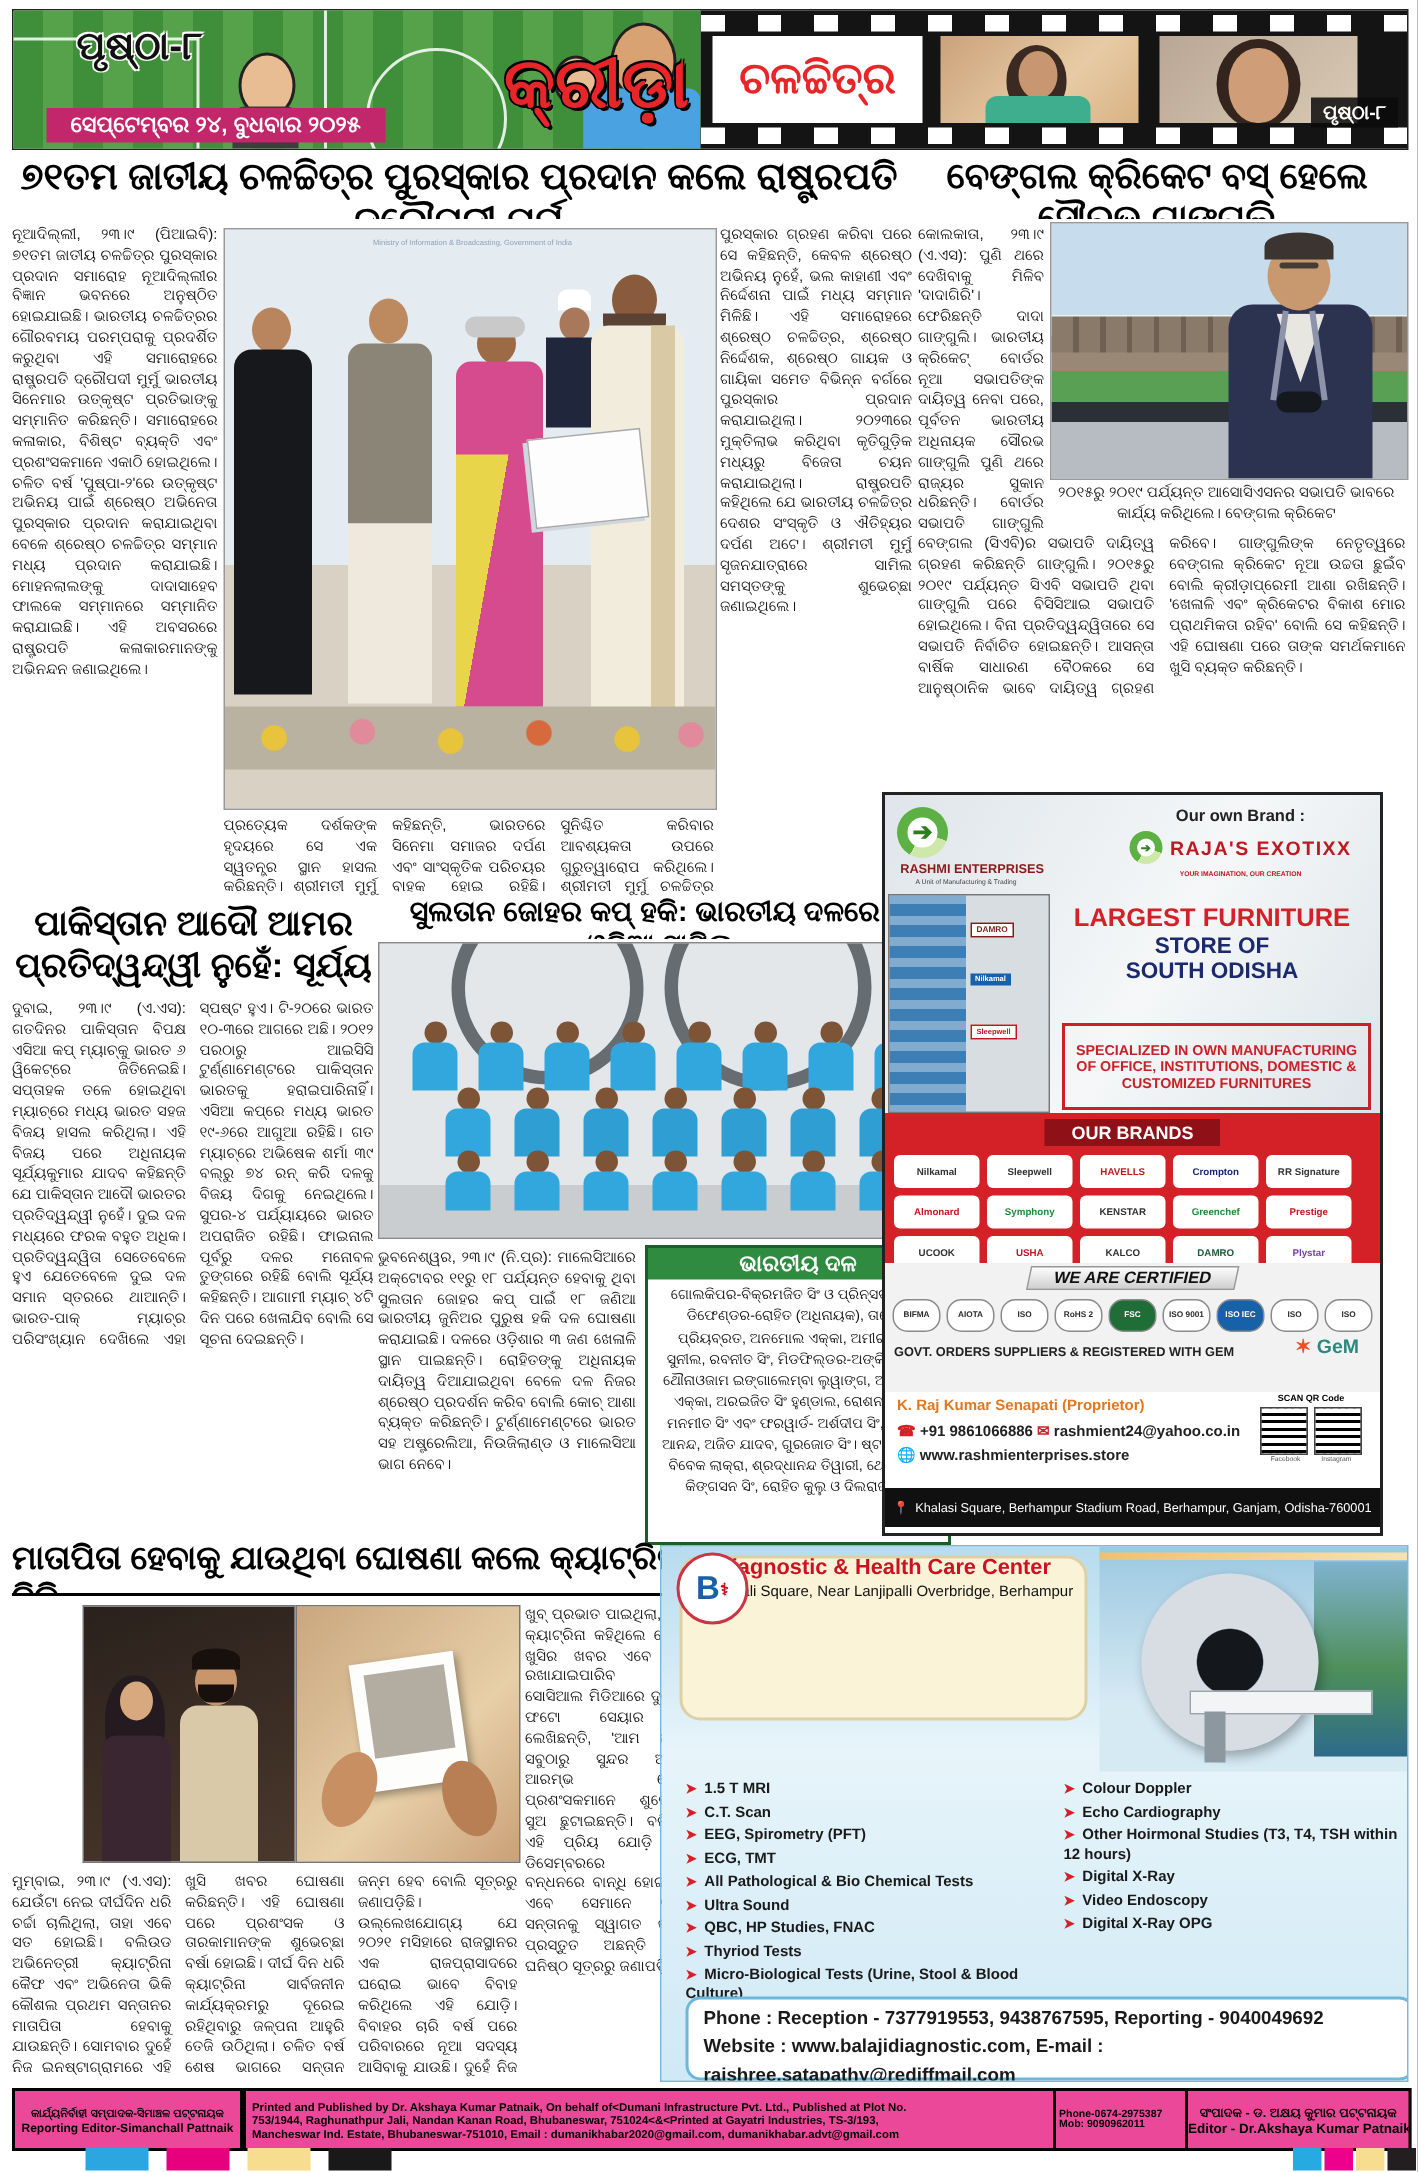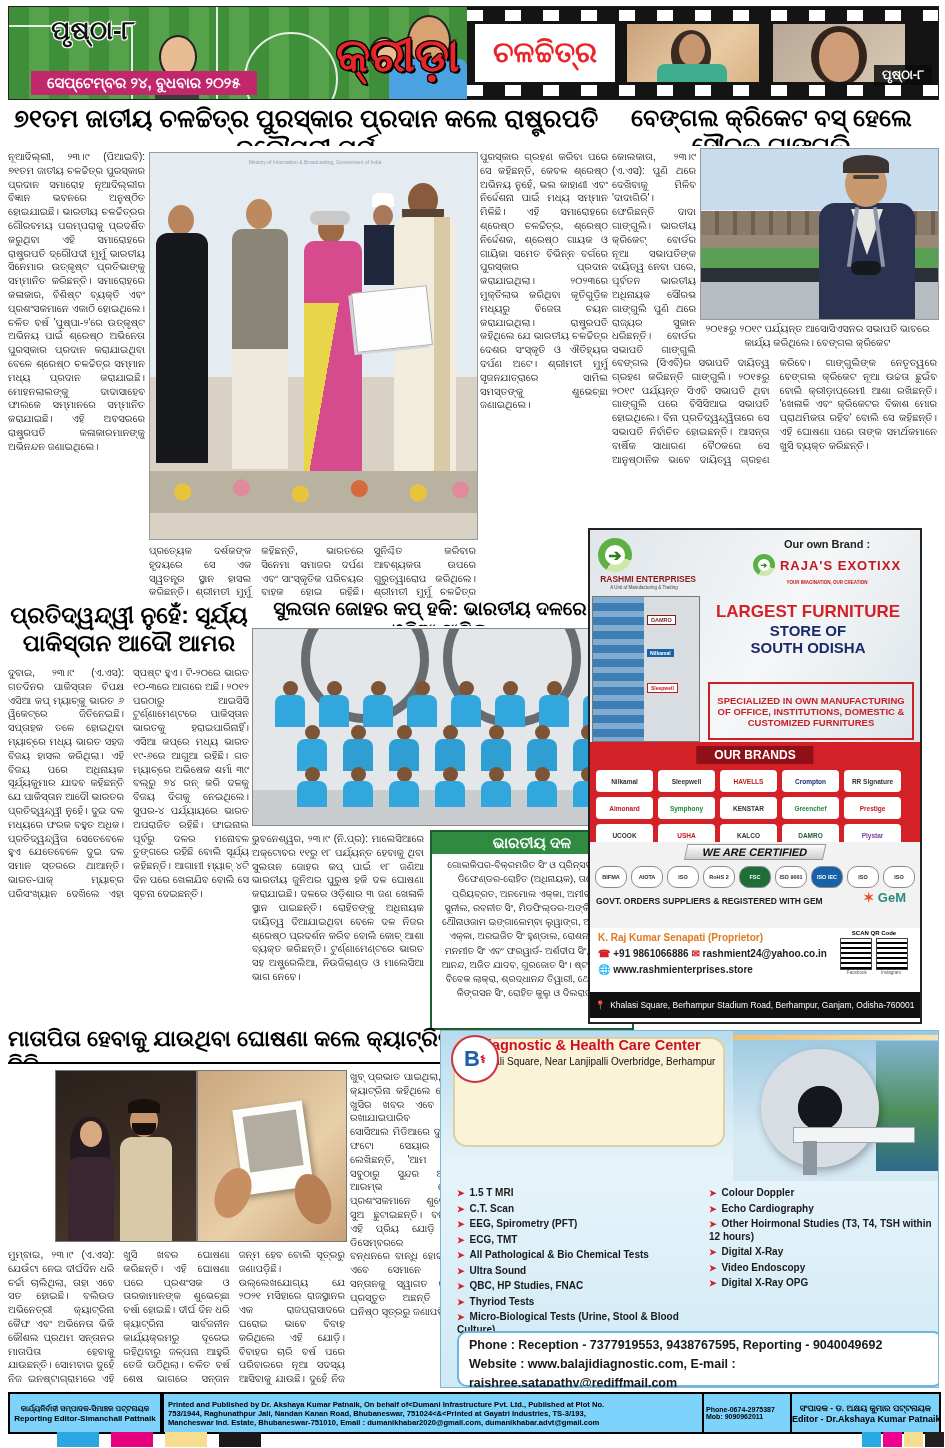--- a/index.html
+++ b/index.html
@@ -69,21 +69,21 @@
   .facil-list{position:absolute;font-size:10px;font-weight:bold;color:#1a1a1a;}
   .facil-item{margin-bottom:3px;line-height:1.25;}
   .facil-arrow{color:#d42027;font-size:9px;margin-right:5px;}
   .balaji-contact{position:absolute;left:16px;top:300px;width:462px;height:46px;background:#fff;border:2px solid #6cb7dc;
     border-radius:10px;font-size:12.5px;font-weight:bold;color:#1a1a1a;padding:3px 10px;line-height:1.5;}
   
   .team-box{left:430px;top:830px;width:200px;height:196px;border:2px solid #1e5c2a;background:#fff;overflow:hidden;}
   .team-title{background:#2e8b3f;color:#fff;font-weight:bold;font-size:15px;text-align:center;padding:2px 0;}
   .team-text{font-size:9.5px;line-height:1.5;text-align:center;padding:4px 6px;color:#111;}
   
-  .fbox{position:absolute;top:1392px;height:38px;border:2px solid #000;background:#7dd3fc;overflow:hidden;
+  .fbox{position:absolute;top:1392px;height:38px;border:2px solid #000;background:#ec4899;overflow:hidden;
     display:flex;flex-direction:column;justify-content:center;}
   .fbox div{white-space:nowrap;}
   .color-bar{position:absolute;top:1432px;height:15px;display:flex;}
   .color-bar span{display:block;height:100%;}
 </style>
 </head>
 <body>
 
 <div class="page">
 
@@ -177,22 +177,22 @@
     <div class="fig" style="left:142px;top:6px;width:46px;height:18px;border-radius:50% 50% 0 0;background:#3c3430;"></div>
     <div class="fig" style="left:152px;top:26px;width:26px;height:4px;background:#443c36;border-radius:2px;"></div>
     <div class="fig" style="left:150px;top:58px;width:4px;height:60px;background:#8d93a8;transform:rotate(8deg);"></div>
     <div class="fig" style="left:176px;top:58px;width:4px;height:60px;background:#8d93a8;transform:rotate(-8deg);"></div>
     <div class="fig" style="left:150px;top:112px;width:30px;height:14px;border-radius:7px;background:#15181d;"></div>
   </div>
   <div class="abs bodytext center" style="left:698px;top:322px;width:239px;height:32px;">୨୦୧୫ରୁ ୨୦୧୯ ପର୍ଯ୍ୟନ୍ତ ଆସୋସିଏସନର ସଭାପତି ଭାବରେ କାର୍ଯ୍ୟ କରିଥିଲେ। ବେଙ୍ଗଲ କ୍ରିକେଟ</div>
   <div class="abs bodytext" style="left:612px;top:356px;width:325px;height:174px;column-count:2;column-gap:10px;">ବେଙ୍ଗଲ (ସିଏବି)ର ସଭାପତି ଦାୟିତ୍ୱ ଗ୍ରହଣ କରିଛନ୍ତି ଗାଙ୍ଗୁଲି। ୨୦୧୫ରୁ ୨୦୧୯ ପର୍ଯ୍ୟନ୍ତ ସିଏବି ସଭାପତି ଥିବା ଗାଙ୍ଗୁଲି ପରେ ବିସିସିଆଇ ସଭାପତି ହୋଇଥିଲେ। ବିନା ପ୍ରତିଦ୍ୱନ୍ଦ୍ୱିତାରେ ସେ ସଭାପତି ନିର୍ବାଚିତ ହୋଇଛନ୍ତି। ଆସନ୍ତା ବାର୍ଷିକ ସାଧାରଣ ବୈଠକରେ ସେ ଆନୁଷ୍ଠାନିକ ଭାବେ ଦାୟିତ୍ୱ ଗ୍ରହଣ କରିବେ। ଗାଙ୍ଗୁଲିଙ୍କ ନେତୃତ୍ୱରେ ବେଙ୍ଗଲ କ୍ରିକେଟ ନୂଆ ଉଚ୍ଚତା ଛୁଇଁବ ବୋଲି କ୍ରୀଡ଼ାପ୍ରେମୀ ଆଶା ରଖିଛନ୍ତି। 'ଖେଳାଳି ଏବଂ କ୍ରିକେଟର ବିକାଶ ମୋର ପ୍ରାଥମିକତା ରହିବ' ବୋଲି ସେ କହିଛନ୍ତି। ଏହି ଘୋଷଣା ପରେ ତାଙ୍କ ସମର୍ଥକମାନେ ଖୁସି ବ୍ୟକ୍ତ କରିଛନ୍ତି।</div>
 
   <div class="abs headline center" style="left:8px;top:602px;width:242px;height:58px;font-size:23px;line-height:1.2;">
+    <div>ପାକିସ୍ତାନ ଆଦୌ ଆମର</div>
     <div>ପ୍ରତିଦ୍ୱନ୍ଦ୍ୱୀ ନୁହେଁ: ସୂର୍ଯ୍ୟ</div>
-    <div>ପାକିସ୍ତାନ ଆଦୌ ଆମର</div>
   </div>
   <div class="abs bodytext" style="left:8px;top:666px;width:241px;height:360px;column-count:2;column-gap:9px;">ଦୁବାଇ, ୨୩।୯ (ଏ.ଏସ): ଗତଦିନର ପାକିସ୍ତାନ ବିପକ୍ଷ ଏସିଆ କପ୍ ମ୍ୟାଚ୍‌କୁ ଭାରତ ୬ ୱିକେଟ୍‌ରେ ଜିତିନେଇଛି। ସପ୍ତାହକ ତଳେ ହୋଇଥିବା ମ୍ୟାଚ୍‌ରେ ମଧ୍ୟ ଭାରତ ସହଜ ବିଜୟ ହାସଲ କରିଥିଲା। ଏହି ବିଜୟ ପରେ ଅଧିନାୟକ ସୂର୍ଯ୍ୟକୁମାର ଯାଦବ କହିଛନ୍ତି ଯେ ପାକିସ୍ତାନ ଆଦୌ ଭାରତର ପ୍ରତିଦ୍ୱନ୍ଦ୍ୱୀ ନୁହେଁ। ଦୁଇ ଦଳ ମଧ୍ୟରେ ଫରକ ବହୁତ ଅଧିକ। ପ୍ରତିଦ୍ୱନ୍ଦ୍ୱିତା ସେତେବେଳେ ହୁଏ ଯେତେବେଳେ ଦୁଇ ଦଳ ସମାନ ସ୍ତରରେ ଥାଆନ୍ତି। ଭାରତ-ପାକ୍ ମ୍ୟାଚ୍‌ର ପରିସଂଖ୍ୟାନ ଦେଖିଲେ ଏହା ସ୍ପଷ୍ଟ ହୁଏ। ଟି-୨୦ରେ ଭାରତ ୧୦-୩ରେ ଆଗରେ ଅଛି। ୨୦୧୨ ପରଠାରୁ ଆଇସିସି ଟୁର୍ଣ୍ଣାମେଣ୍ଟରେ ପାକିସ୍ତାନ ଭାରତକୁ ହରାଇପାରିନାହିଁ। ଏସିଆ କପ୍‌ରେ ମଧ୍ୟ ଭାରତ ୧୯-୬ରେ ଆଗୁଆ ରହିଛି। ଗତ ମ୍ୟାଚ୍‌ରେ ଅଭିଷେକ ଶର୍ମା ୩୯ ବଲ୍‌ରୁ ୭୪ ରନ୍ କରି ଦଳକୁ ବିଜୟ ଦିଗକୁ ନେଇଥିଲେ। ସୁପର-୪ ପର୍ଯ୍ୟାୟରେ ଭାରତ ଅପରାଜିତ ରହିଛି। ଫାଇନାଲ ପୂର୍ବରୁ ଦଳର ମନୋବଳ ତୁଙ୍ଗରେ ରହିଛି ବୋଲି ସୂର୍ଯ୍ୟ କହିଛନ୍ତି। ଆଗାମୀ ମ୍ୟାଚ୍ ୪ଟି ଦିନ ପରେ ଖେଳାଯିବ ବୋଲି ସେ ସୂଚନା ଦେଇଛନ୍ତି।</div>
 
   <div class="abs headline center" style="left:250px;top:598px;width:380px;height:28px;font-size:19px;">ସୁଲତାନ ଜୋହର କପ୍ ହକି: ଭାରତୀୟ ଦଳରେ ୩ ଓଡ଼ିଆ ସାମିଲ</div>
 
   <div class="abs photo" style="left:252px;top:628px;width:377px;height:196px;background:linear-gradient(180deg,#e3e7ea 0 82%,#c9cdd0 82% 100%);border:1px solid #888;">
     <div class="fig" style="left:48px;top:-34px;width:110px;height:110px;border:9px solid #474d52;border-radius:50%;opacity:.8;"></div>
     <div class="fig" style="left:190px;top:-40px;width:120px;height:120px;border:9px solid #474d52;border-radius:50%;opacity:.8;"></div>
 
     <div class="h-head" style="left:30px;top:52px;box-shadow:44px 0 #7d5436,88px 0 #7d5436,132px 0 #7d5436,176px 0 #7d5436,220px 0 #7d5436,264px 0 #7d5436,308px 0 #7d5436;"></div>

